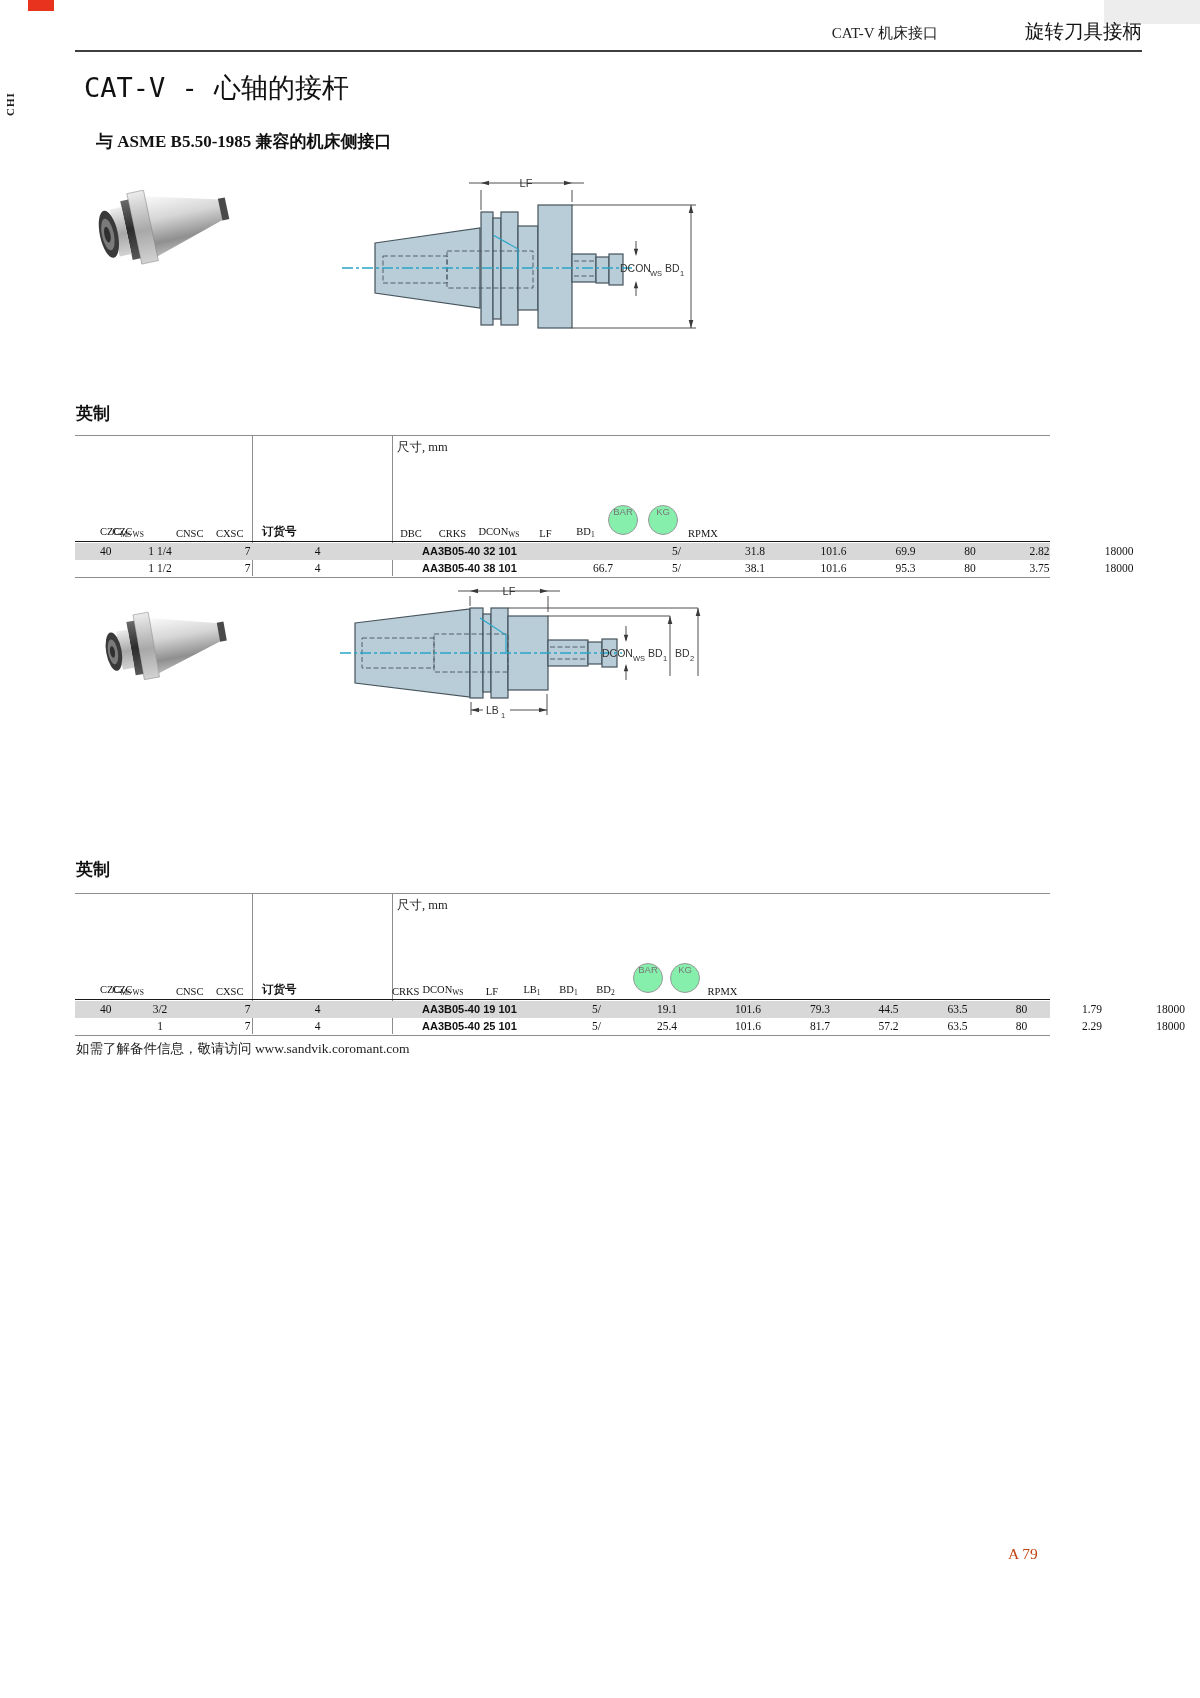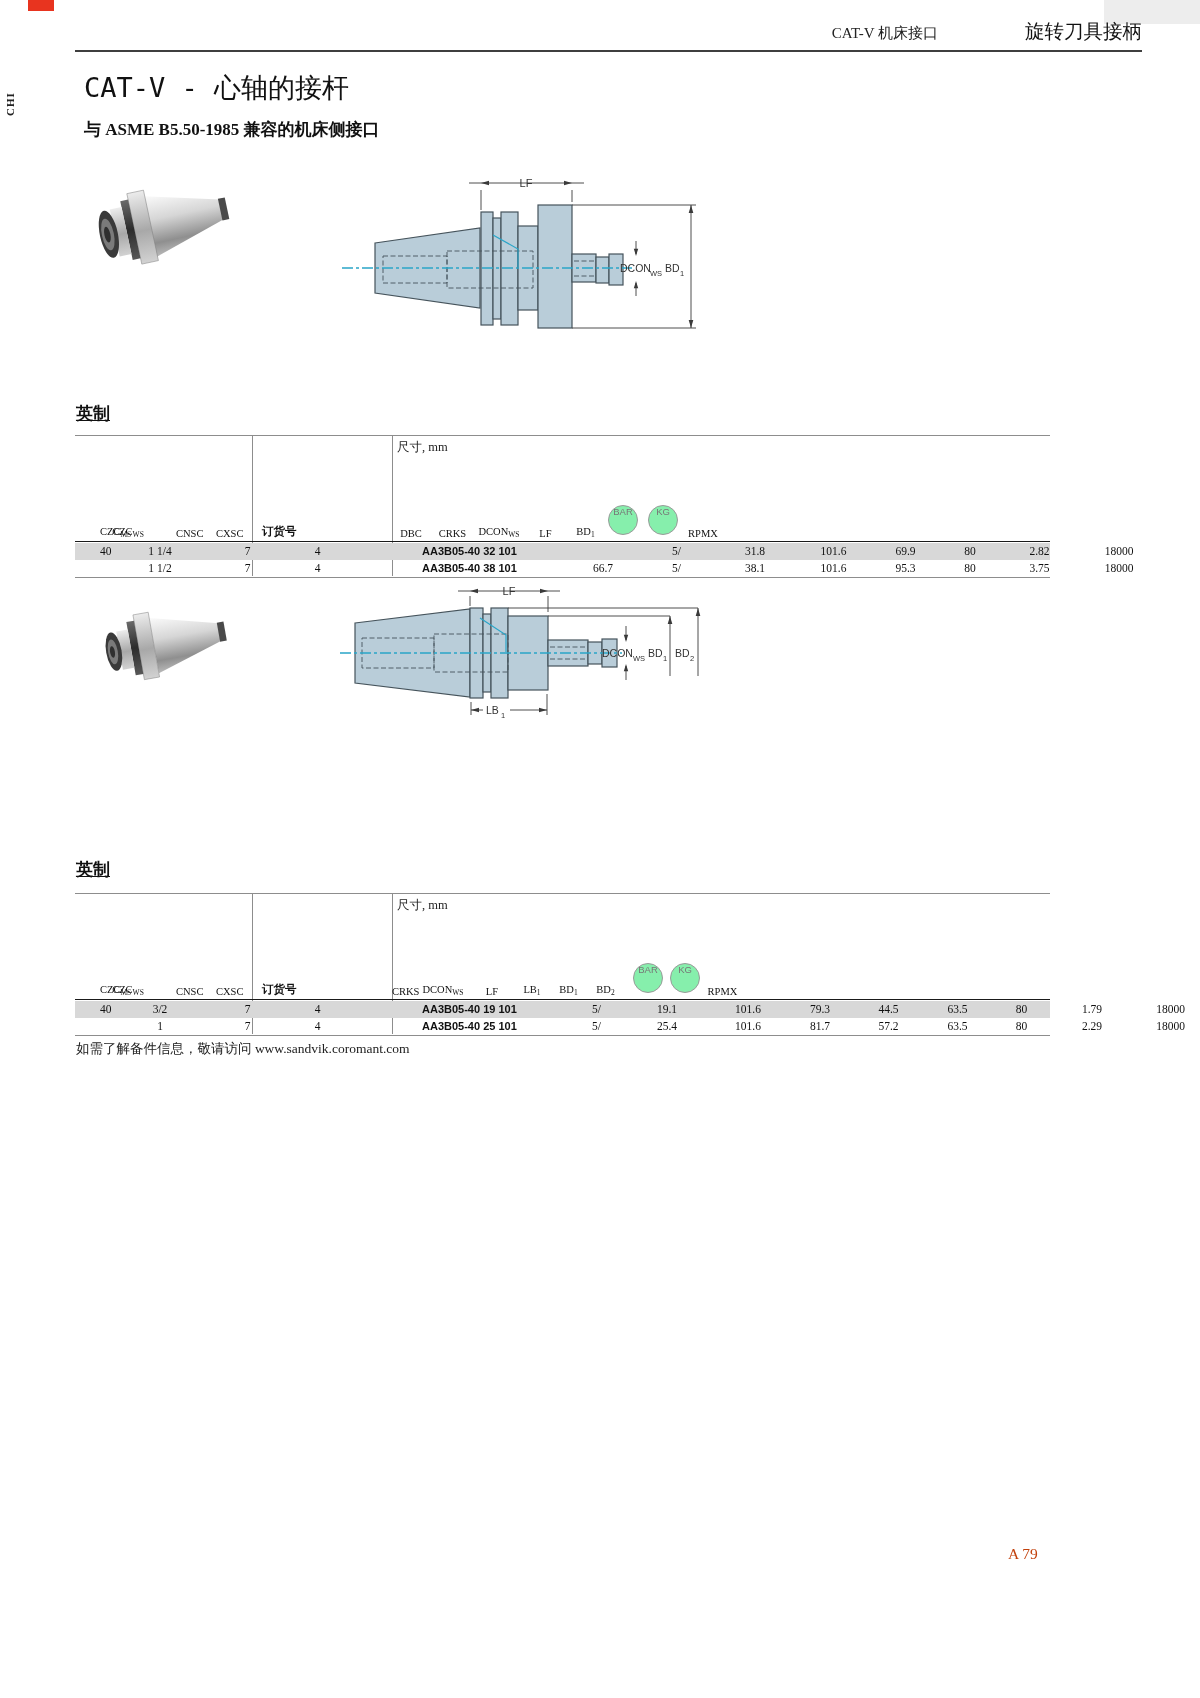--- a/index.html
+++ b/index.html
@@ -14,25 +14,25 @@
               letter-spacing:1px;text-align:center;color:#222;}
 
   .hdr-breadcrumb{position:absolute;left:758px;top:24px;width:180px;text-align:right;
                   font-size:15px;color:#222;}
   .hdr-section{position:absolute;left:1002px;top:18px;width:140px;text-align:right;
                font-size:19.5px;color:#111;}
   .hdr-rule{position:absolute;left:75px;top:50px;width:1067px;border-top:2px solid #3f3f3f;}
 
   .title{position:absolute;left:84px;top:70px;margin:0;font-weight:500;
          font-family:"DejaVu Sans Mono","Liberation Serif",monospace;font-size:27px;color:#111;}
-  .subtitle{position:absolute;left:84px;top:118px;margin:0;font-weight:bold;
+  .subtitle{position:absolute;left:84px;top:118px;margin:12px;font-weight:bold;
             font-size:17px;color:#111;font-family:"Liberation Serif",serif;}
 
   .sec-head{position:absolute;left:76px;font-size:17px;font-weight:bold;
-            font-family:"Liberation Sans",sans-serif;color:#111;text-decoration:underline;}
+            font-family:"Liberation Sans",sans-serif;color:#111;}
 
   .draw{position:absolute;}
   .photo{position:absolute;}
 
   
   .tbl{position:absolute;left:75px;width:975px;height:145px;}
   .topline{position:absolute;left:0;right:0;top:0;border-top:1px solid #8d8d8d;}
   .vline{position:absolute;top:0;height:141px;border-left:1px solid #8d8d8d;}
   .dimcap{position:absolute;left:322px;top:4px;font-size:12.5px;color:#222;}
   .badge{position:absolute;width:28px;height:28px;border:1.3px solid #9a9a9a;border-radius:50%;

